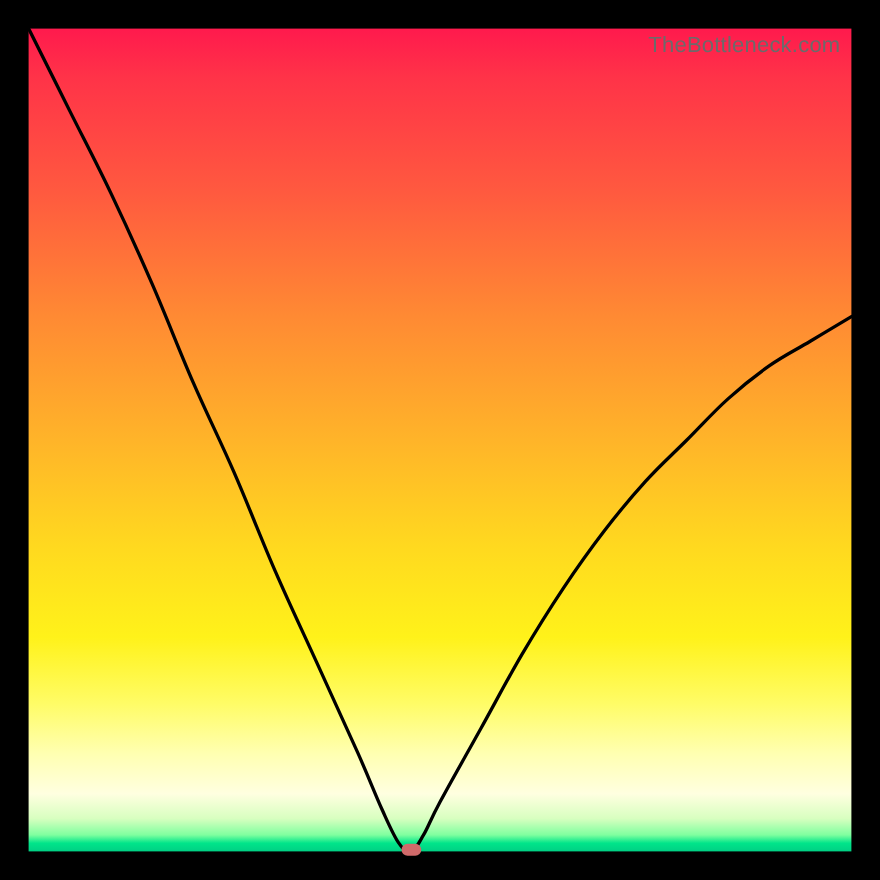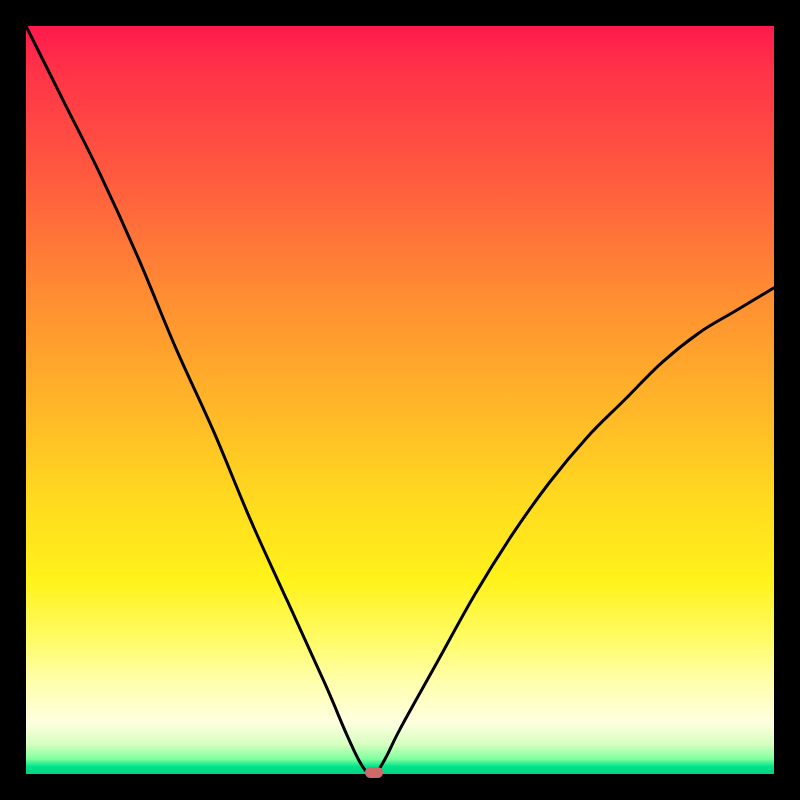--- a/index.html
+++ b/index.html
@@ -68,18 +68,19 @@
     height: 11px;
     border-radius: 6px;
     background: #d06a6a;
   }
 </style>
 </head>
 <body>
 
 <div class="frame">
   <div class="plot-area">
+    <div class="watermark">TheBottleneck.com</div>
     <svg class="curve" viewBox="0 0 748 748" preserveAspectRatio="none">
       <path id="curve-path" d="M 0.00 0.00 C 6.73 13.46, 23.94 47.87, 37.40 74.80 C 50.86 101.73, 61.34 121.33, 74.80 149.60 C 88.26 177.87, 98.74 200.91, 112.20 231.88 C 125.66 262.85, 136.14 290.67, 149.60 321.64 C 163.06 352.61, 173.54 372.95, 187.00 403.92 C 200.46 434.89, 210.94 462.71, 224.40 493.68 C 237.86 524.65, 248.34 546.34, 261.80 575.96 C 275.26 605.58, 288.43 634.00, 299.20 658.24 C 309.97 682.48, 314.91 695.79, 321.64 710.60 C 328.37 725.41, 331.89 733.79, 336.60 740.52 C 341.31 747.25, 343.78 749.35, 347.82 748.00 C 351.86 746.65, 354.33 741.12, 359.04 733.04 C 363.75 724.96, 364.58 720.62, 374.00 703.12 C 383.42 685.62, 397.94 660.04, 411.40 635.80 C 424.86 611.56, 435.34 591.37, 448.80 568.48 C 462.26 545.59, 472.74 528.84, 486.20 508.64 C 499.66 488.44, 510.14 473.78, 523.60 456.28 C 537.06 438.78, 547.54 426.21, 561.00 411.40 C 574.46 396.59, 584.94 387.46, 598.40 374.00 C 611.86 360.54, 622.34 348.72, 635.80 336.60 C 649.26 324.48, 659.74 316.10, 673.20 306.68 C 686.66 297.26, 697.14 292.32, 710.60 284.24 C 724.06 276.16, 741.27 265.84, 748.00 261.80" fill="none" stroke="#000000" stroke-width="3" stroke-linecap="round" stroke-linejoin="round"></path>
     </svg>
     <div id="min-marker" class="marker" style="left: 338.82px; top: 741px; background: rgb(208, 106, 106);"></div>
   </div>
 </div>
 
 </body></html>

